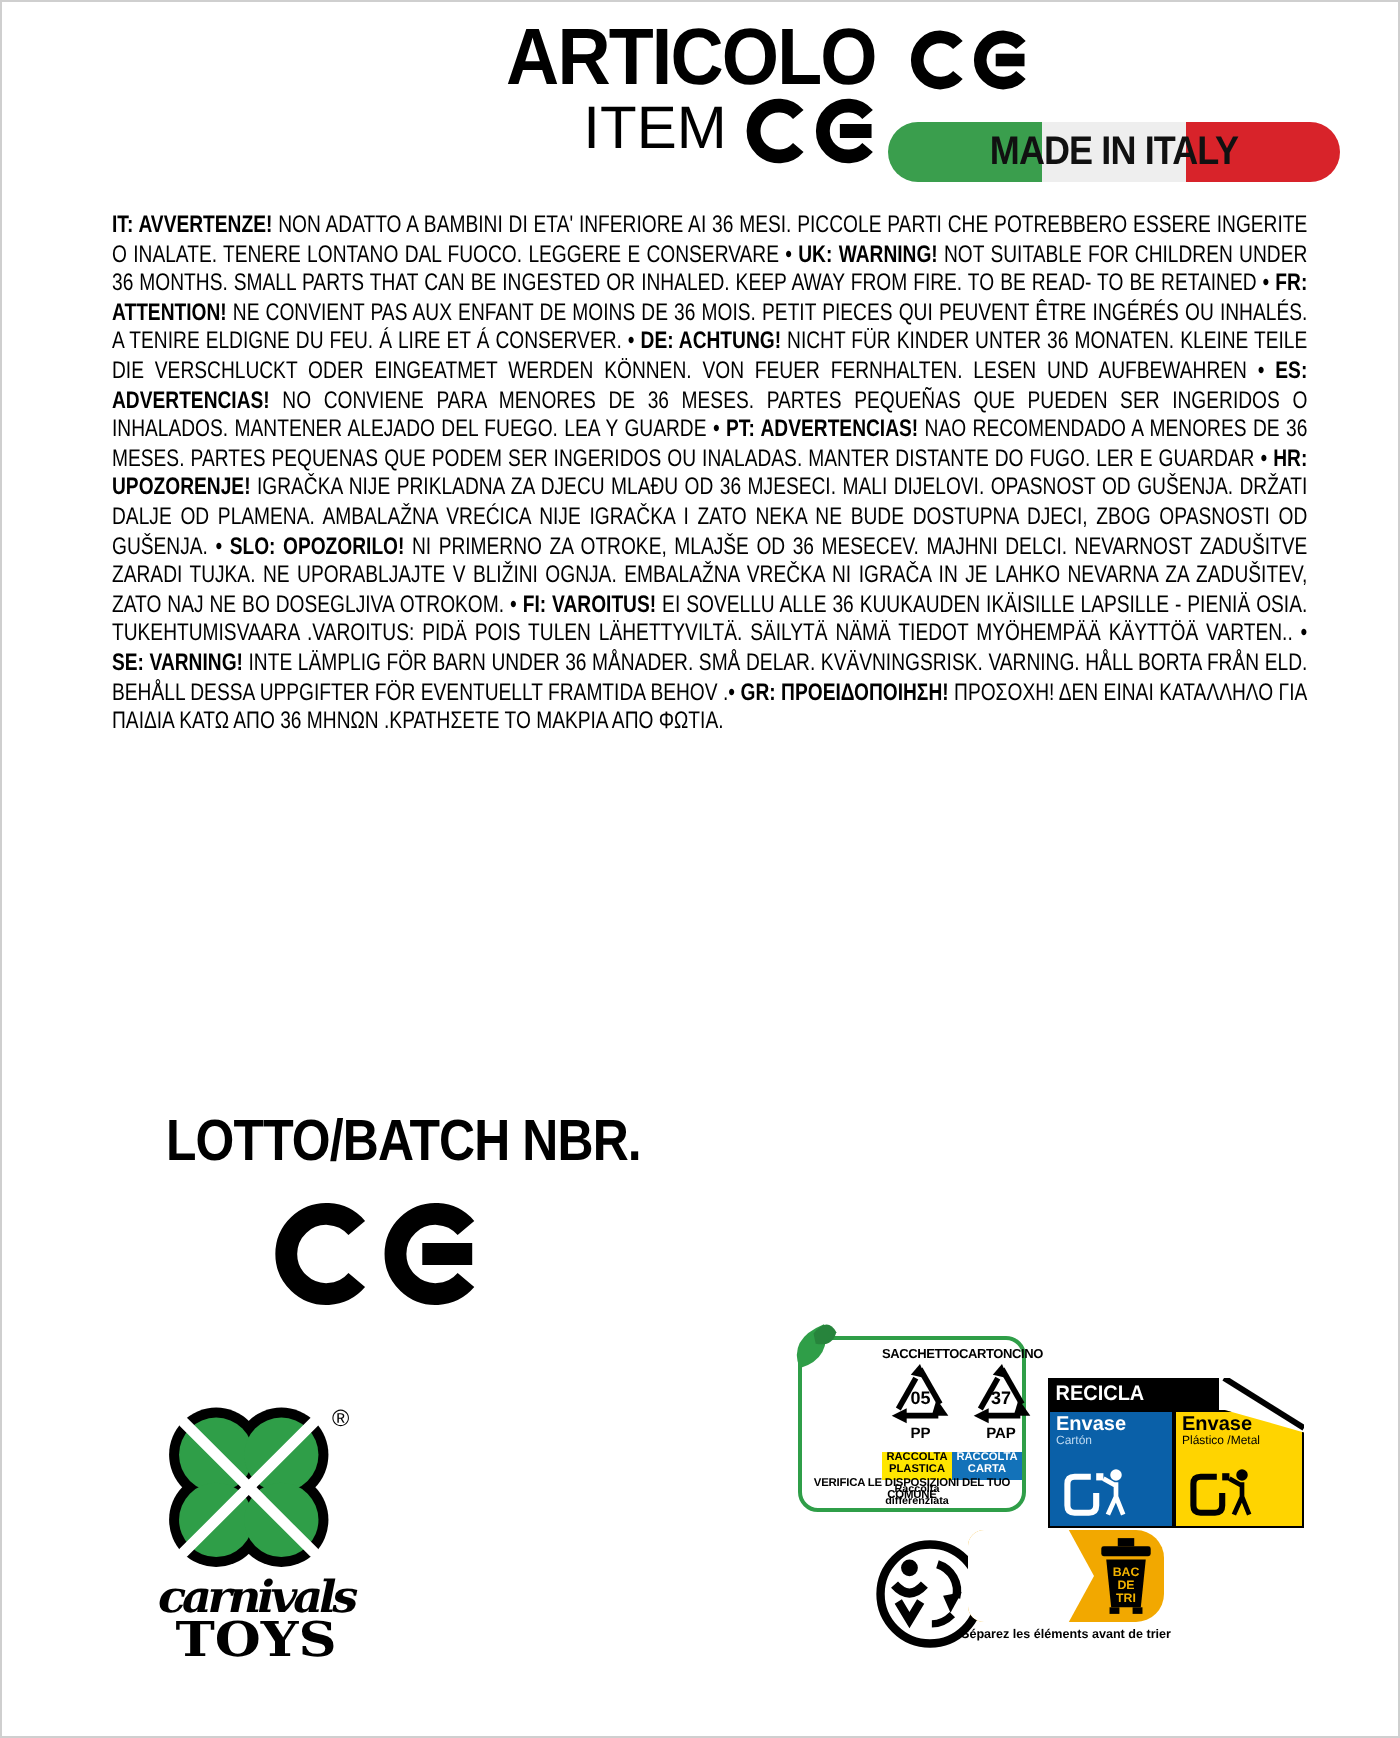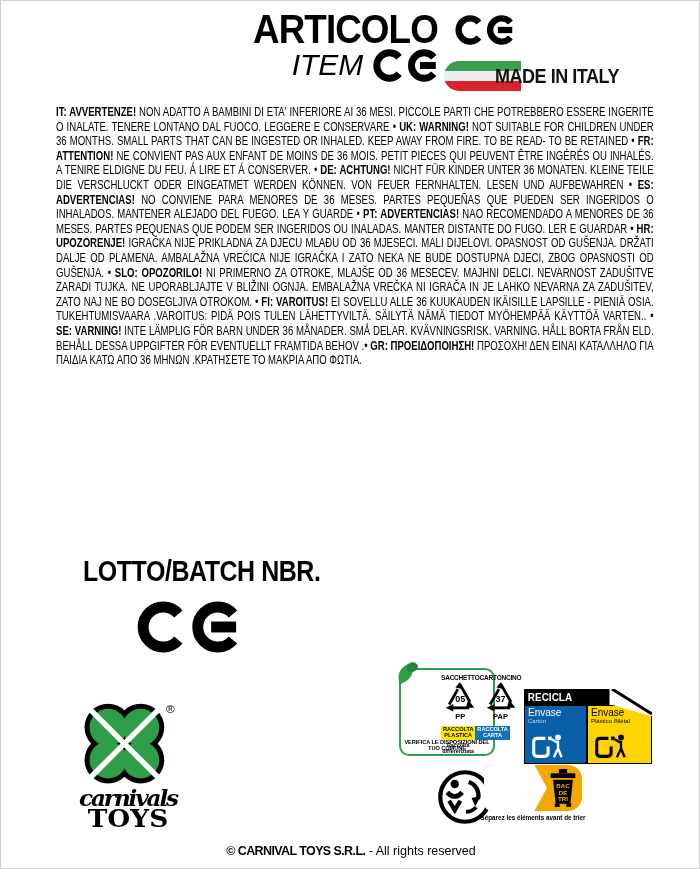--- a/index.html
+++ b/index.html
@@ -5,24 +5,24 @@
   html,body{margin:0;padding:0;background:#fff;}
   #page{position:relative;width:698px;height:867px;background:#fff;border:1px solid #cfcfcf;
         font-family:"Liberation Sans",sans-serif;color:#000;overflow:hidden;}
 
   
   .title-row{position:absolute;top:6px;left:0;width:700px;display:flex;justify-content:center;
              align-items:center;gap:10px;transform:translateX(36px);}
   .title-text{font-size:40px;font-weight:bold;letter-spacing:-1px;transform:scaleX(.92);transform-origin:center;}
   .item-row{position:absolute;top:47px;left:0;width:700px;display:flex;justify-content:center;
             align-items:center;gap:10px;transform:translateX(22px);}
-  .item-text{font-size:30px;font-style:italic;letter-spacing:0;text-align:center;}
+  .item-text{font-size:30px;letter-spacing:0;text-align:center;}
   svg.ce{display:block;}
 
-  .miy{position:absolute;left:443px;top:60px;width:226px;height:30px;border-radius:15px;overflow:hidden;display:flex;flex-direction:column;}
+  .miy{position:absolute;left:443px;top:60px;width:226px;height:30px;border-radius:15px;overflow:hidden;display:flex;}
   .miy .st{height:100%;}
   .miy-text{position:absolute;inset:0;display:flex;align-items:center;justify-content:center;
             font-weight:bold;font-size:20px;letter-spacing:-.5px;transform:scaleX(.9);color:#111;}
 
   
   .warn{position:absolute;left:55px;top:104px;width:748px;margin:0;
         transform:scaleX(.799);transform-origin:top left;
         font-size:12px;line-height:14.6px;text-align:justify;letter-spacing:0;}
   .warn b{font-weight:bold;}
 
@@ -30,21 +30,21 @@
   .batch{position:absolute;left:82px;top:554px;font-size:29px;font-weight:bold;letter-spacing:-.5px;
          transform:scaleX(.86);transform-origin:left center;white-space:nowrap;}
   .bigce{position:absolute;left:136px;top:600px;}
 
   
   .comp{position:absolute;left:372px;top:564px;width:226px;text-align:center;font-weight:bold;}
   .comp .c1{font-size:16px;letter-spacing:-.3px;transform:scaleX(.95);line-height:22px;}
   .comp .c2{font-size:18.5px;letter-spacing:-.5px;transform:scaleX(.92);line-height:24px;}
 
   
-  .gbox{position:absolute;left:398px;top:667px;width:96px;height:88px;background:#fff;
+  .gbox{position:absolute;left:398px;top:667px;width:114px;height:88px;background:#fff;
         border:2.5px solid #2f9e48;border-radius:10px;box-sizing:border-box;padding-left:40px;}
   .leaf{position:absolute;left:-7px;top:-11px;transform:rotate(-12deg);}
   .gcols{display:flex;justify-content:space-evenly;padding-top:4px;}
   .gcol{width:50px;text-align:center;}
   .gtitle{font-size:6.5px;font-weight:bold;letter-spacing:-.2px;}
   .mobius{position:relative;width:34px;height:30px;margin:1px auto 0;}
   .mobius .num{position:absolute;left:0;top:12px;width:100%;text-align:center;font-size:9px;font-weight:bold;}
   .mat{font-size:7.5px;font-weight:bold;margin-top:0;}
   .chiprow{display:flex;justify-content:space-evenly;margin-top:2px;}
   .chipcol{width:52px;text-align:center;}
@@ -54,21 +54,21 @@
   .chipsub{font-size:5.4px;font-weight:bold;margin-top:1px;}
   .gfoot{position:absolute;bottom:3px;left:0;width:100%;text-align:center;font-size:5.7px;font-weight:bold;letter-spacing:-.1px;}
 
   
   .recicla{position:absolute;left:523px;top:688px;width:128px;height:75px;}
   .rec-bar{position:absolute;left:0;top:0;width:90px;height:16px;background:#000;color:#fff;
            font-size:10.5px;font-weight:bold;display:flex;align-items:center;padding-left:4px;box-sizing:border-box;
            transform:scaleX(.95);transform-origin:left;}
   .rec-diag{position:absolute;left:0;top:0;pointer-events:none;}
   .rec-pan{position:absolute;top:16px;height:59px;box-sizing:border-box;border:1.5px solid #000;padding:2px 3px;}
-  .rec-pan .t{font-size:10px;font-weight:normal;line-height:10px;}
+  .rec-pan .t{font-size:10px;font-weight:bold;line-height:10px;}
   .rec-pan .s{font-size:6px;line-height:7px;}
   .rec-blue{left:0;width:63px;background:#0a60a8;color:#fff;}
   .rec-blue .s{color:#bcd9f2;}
   .rec-yellow{left:63px;width:65px;background:#ffd400;color:#000;
               clip-path:polygon(0 0,39% 0,100% 19%,100% 100%,0 100%);}
   .rec-icon{position:absolute;bottom:3px;left:4px;}
 
   
   .logo{position:absolute;left:74px;top:701px;width:106px;text-align:center;}
   .logo-script{font-family:"DejaVu Serif",serif;font-style:italic;font-weight:bold;font-size:22px;
@@ -262,15 +262,14 @@
       <rect x="21" y="43" width="6" height="4" fill="#000"></rect>
       <g font-family="Liberation Sans, sans-serif" font-weight="bold" font-size="7.5" fill="#f2b200" text-anchor="middle">
         <text x="17" y="24">BAC</text>
         <text x="17" y="32">DE</text>
         <text x="17" y="40">TRI</text>
       </g>
     </svg>
   </div>
   <div class="saccap">Séparez les éléments avant de trier</div>
 
-  <div class="copy"><b>© CARNIVAL TOYS S.R.L.</b><span> - All rights reserved</span></div>
 
 </div>
 
 </body></html>

